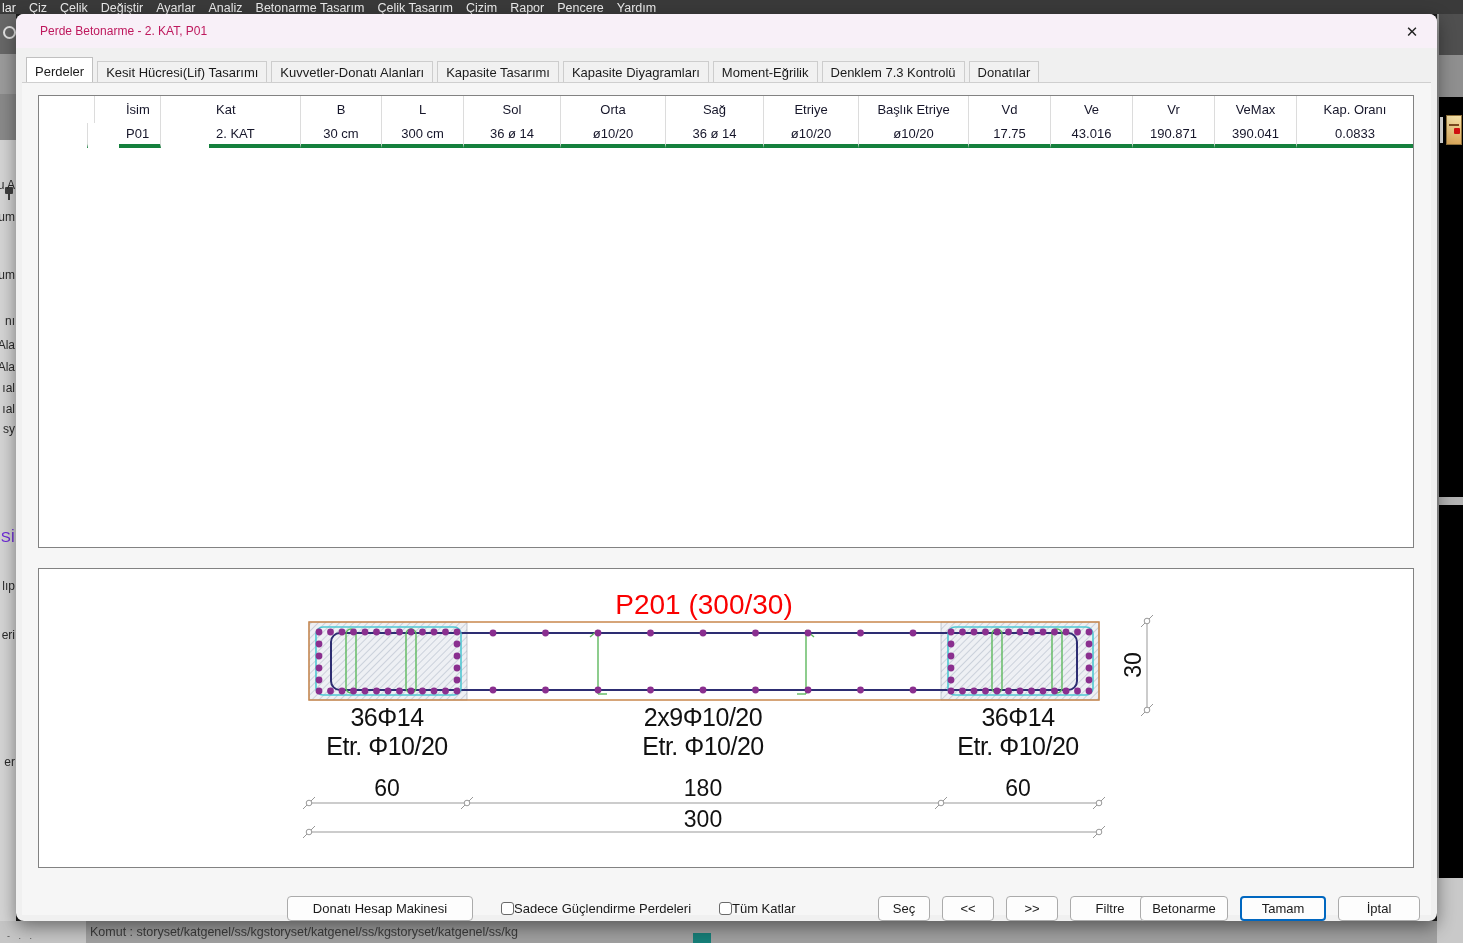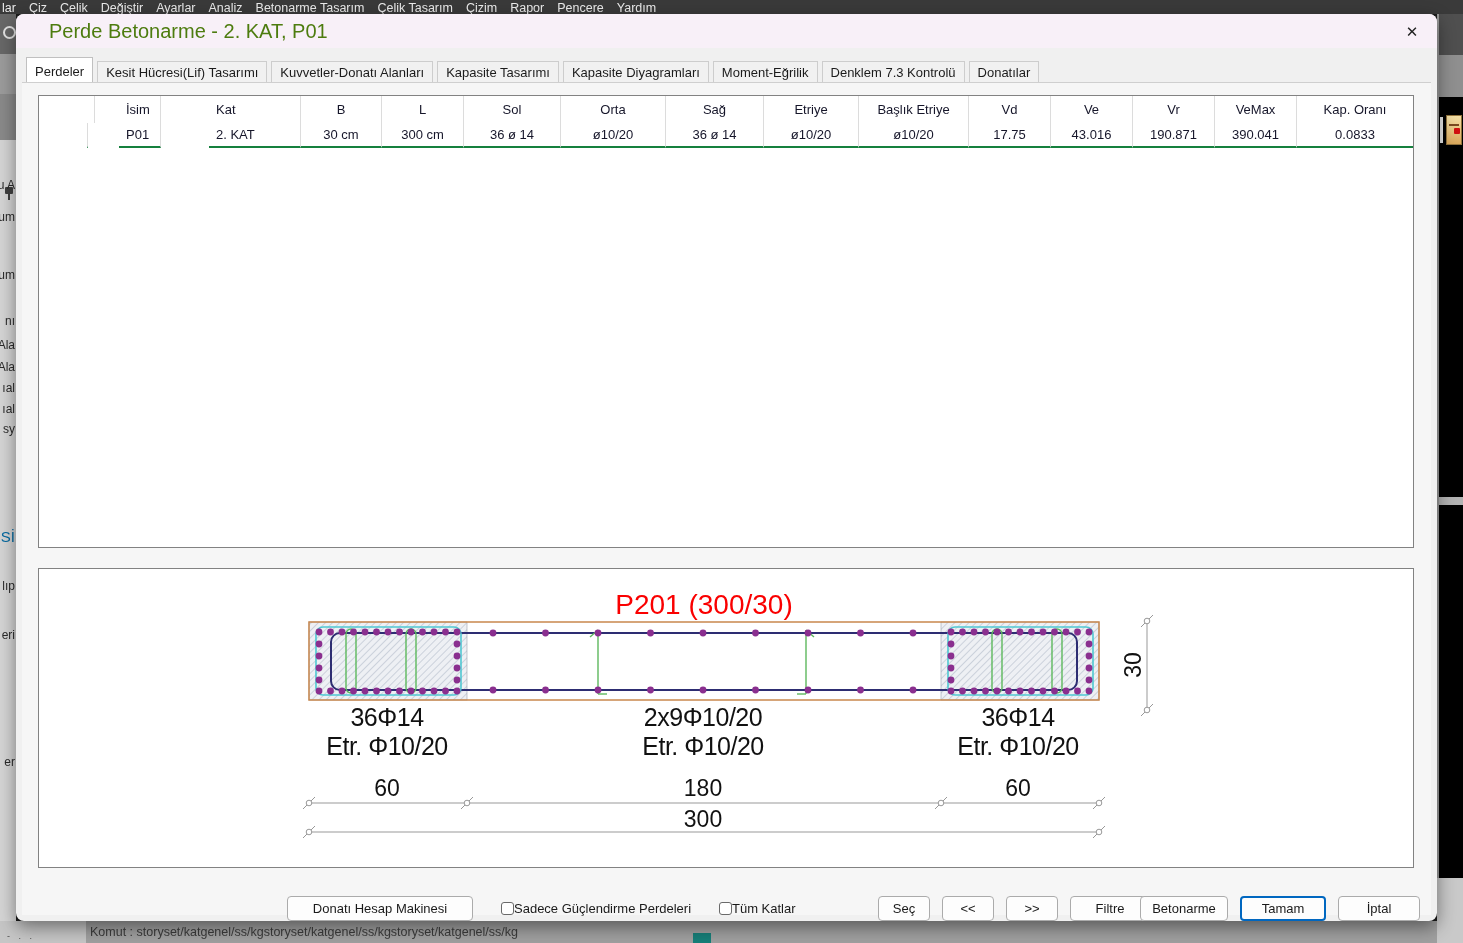--- a/index.html
+++ b/index.html
@@ -20,21 +20,21 @@
   #seg2 { top:40px; height:40px; background:#9c9c9c; }
   #seg3 { top:80px; height:46px; background:#8a8a8a; }
   #circ-tool { position:absolute; left:3px; top:12px; width:13px; height:13px;
                border:2px solid #e3e3e3; border-radius:50%; }
   #arrow-tool { position:absolute; left:2px; top:50px; color:#23234d; font-size:13px; }
   #pin-tool { position:absolute; left:5px; top:93px; width:8px; height:7px;
               background:#3f3f3f; border-radius:1px; }
   #pin-tool:after { content:""; position:absolute; left:3px; top:7px; width:2px;
                     height:6px; background:#3f3f3f; }
   .frag { position:absolute; right:1px; font-size:12px; color:#2b2b2b; white-space:nowrap; }
-  .frag-big { font-size:15px; color:#0369a1; }
+  .frag-big { font-size:15px; color:#6d28d9; }
 
   #right-strip { position:absolute; left:1437px; top:0; width:26px; height:943px; background:#000; }
   .rseg { position:absolute; left:0; width:26px; }
   #r1 { top:0; height:14px; background:#3a3a3a; }
   #r2 { top:14px; height:41px; background:#4f4f4f; }
   #r3 { top:55px; height:42px; background:#8f8f8f; }
   #r4 { top:497px; height:8px; background:#b3b3b3; }
   #r5 { top:878px; height:65px; background:#c9c9c9; }
   #r-line { position:absolute; left:0; top:14px; width:2px; height:864px; background:#9c9c9c; }
   #r-slider { position:absolute; left:3px; top:62px; width:3px; height:26px; background:#e6e6e6; }
@@ -48,42 +48,42 @@
   #status-left { position:absolute; left:0; top:0; width:86px; height:22px; background:#c6c6c6; }
   #status-marks { position:absolute; left:7px; top:10px; font-size:9px; color:#4a4a4a; letter-spacing:3px; }
   #status-text { position:absolute; left:90px; top:4px; font-size:12.5px; color:#3b3b3b; white-space:nowrap; }
   #taskbar-accent { position:absolute; left:693px; top:12px; width:18px; height:10px; background:#177f79; }
 
   
   #dialog { position:absolute; left:16px; top:14px; width:1421px; height:907px;
             background:#f0f0f0; border-radius:8px; box-shadow:0 6px 18px rgba(0,0,0,.45);
             overflow:hidden; }
   #titlebar { position:absolute; left:0; top:0; width:100%; height:34px; background:#f8f0f8; }
-  #dlg-title { position:absolute; left:33px; top:0; line-height:34px; font-size:20px; color:#4d7c0f; }
+  #dlg-title { position:absolute; left:24px; top:0; line-height:34px; font-size:12px; color:#be185d; }
   #dlg-close { position:absolute; right:14px; top:7px; width:22px; height:22px;
                display:flex; align-items:center; justify-content:center;
                font-size:15px; color:#222; cursor:default; }
 
   #tabstrip { position:absolute; left:10px; top:43px; height:26px; display:flex;
               align-items:flex-end; gap:4px; }
   .tab { background:#f1f1f1; border:1px solid #cdcdcd; border-bottom:none;
          padding:3px 8px 3px 8px; font-size:13px; color:#1b1b1b; white-space:nowrap; height:22px; }
   .tab.active { background:#fff; height:26px; padding-top:6px; border-color:#c0c0c0; }
 
   #tabpage { position:absolute; left:6px; top:68px; width:1409px; height:833px;
              background:#f6f6f6; border-top:1px solid #cfcfcf; }
 
   
   #table-panel { position:absolute; left:22px; top:81px; width:1376px; height:453px;
                  background:#fff; border:1px solid #828282; }
   #grid { display:grid; grid-template-rows:27px 25px; }
   .th, .td { display:flex; align-items:center; font-size:13px; color:#16162a;
              border-right:1px solid #dcdcdc; overflow:hidden; white-space:nowrap; }
   .last-col { border-right:none; }
-  .td { border-bottom:2px solid #15803d; }
+  .td { border-bottom:4px solid #15803d; }
   .c-left { justify-content:flex-start; padding-left:7px;margin-left:48px; }
   .c-center { justify-content:center; }
   .cbx { width:13px; height:13px; border:1px solid #5a5a5a; background:#fff; border-radius:1px; }
   .td .cbx { margin-left:5px; margin-top:-6px; }
 
   
   #draw-panel { position:absolute; left:22px; top:554px; width:1376px; height:300px;
                 background:#fff; border:1px solid #828282; }
   #draw-svg { position:absolute; left:0; top:0; }
   .ovl { position:absolute; transform:translateX(-50%); white-space:nowrap;

